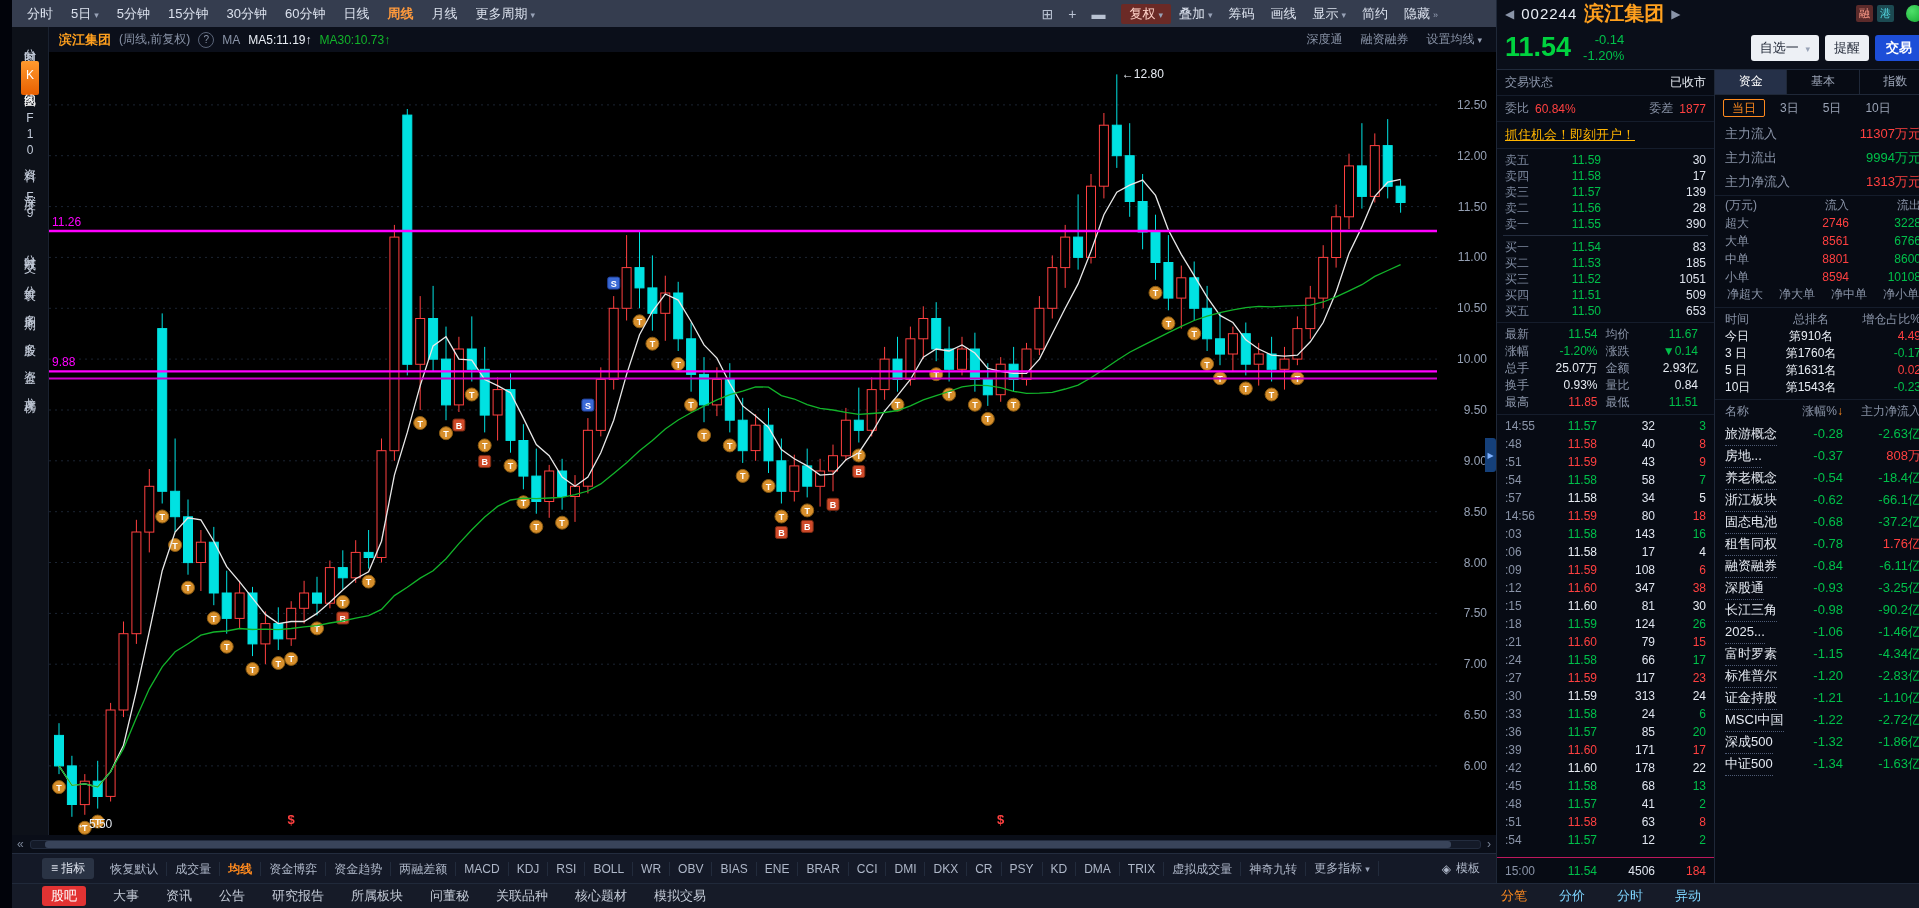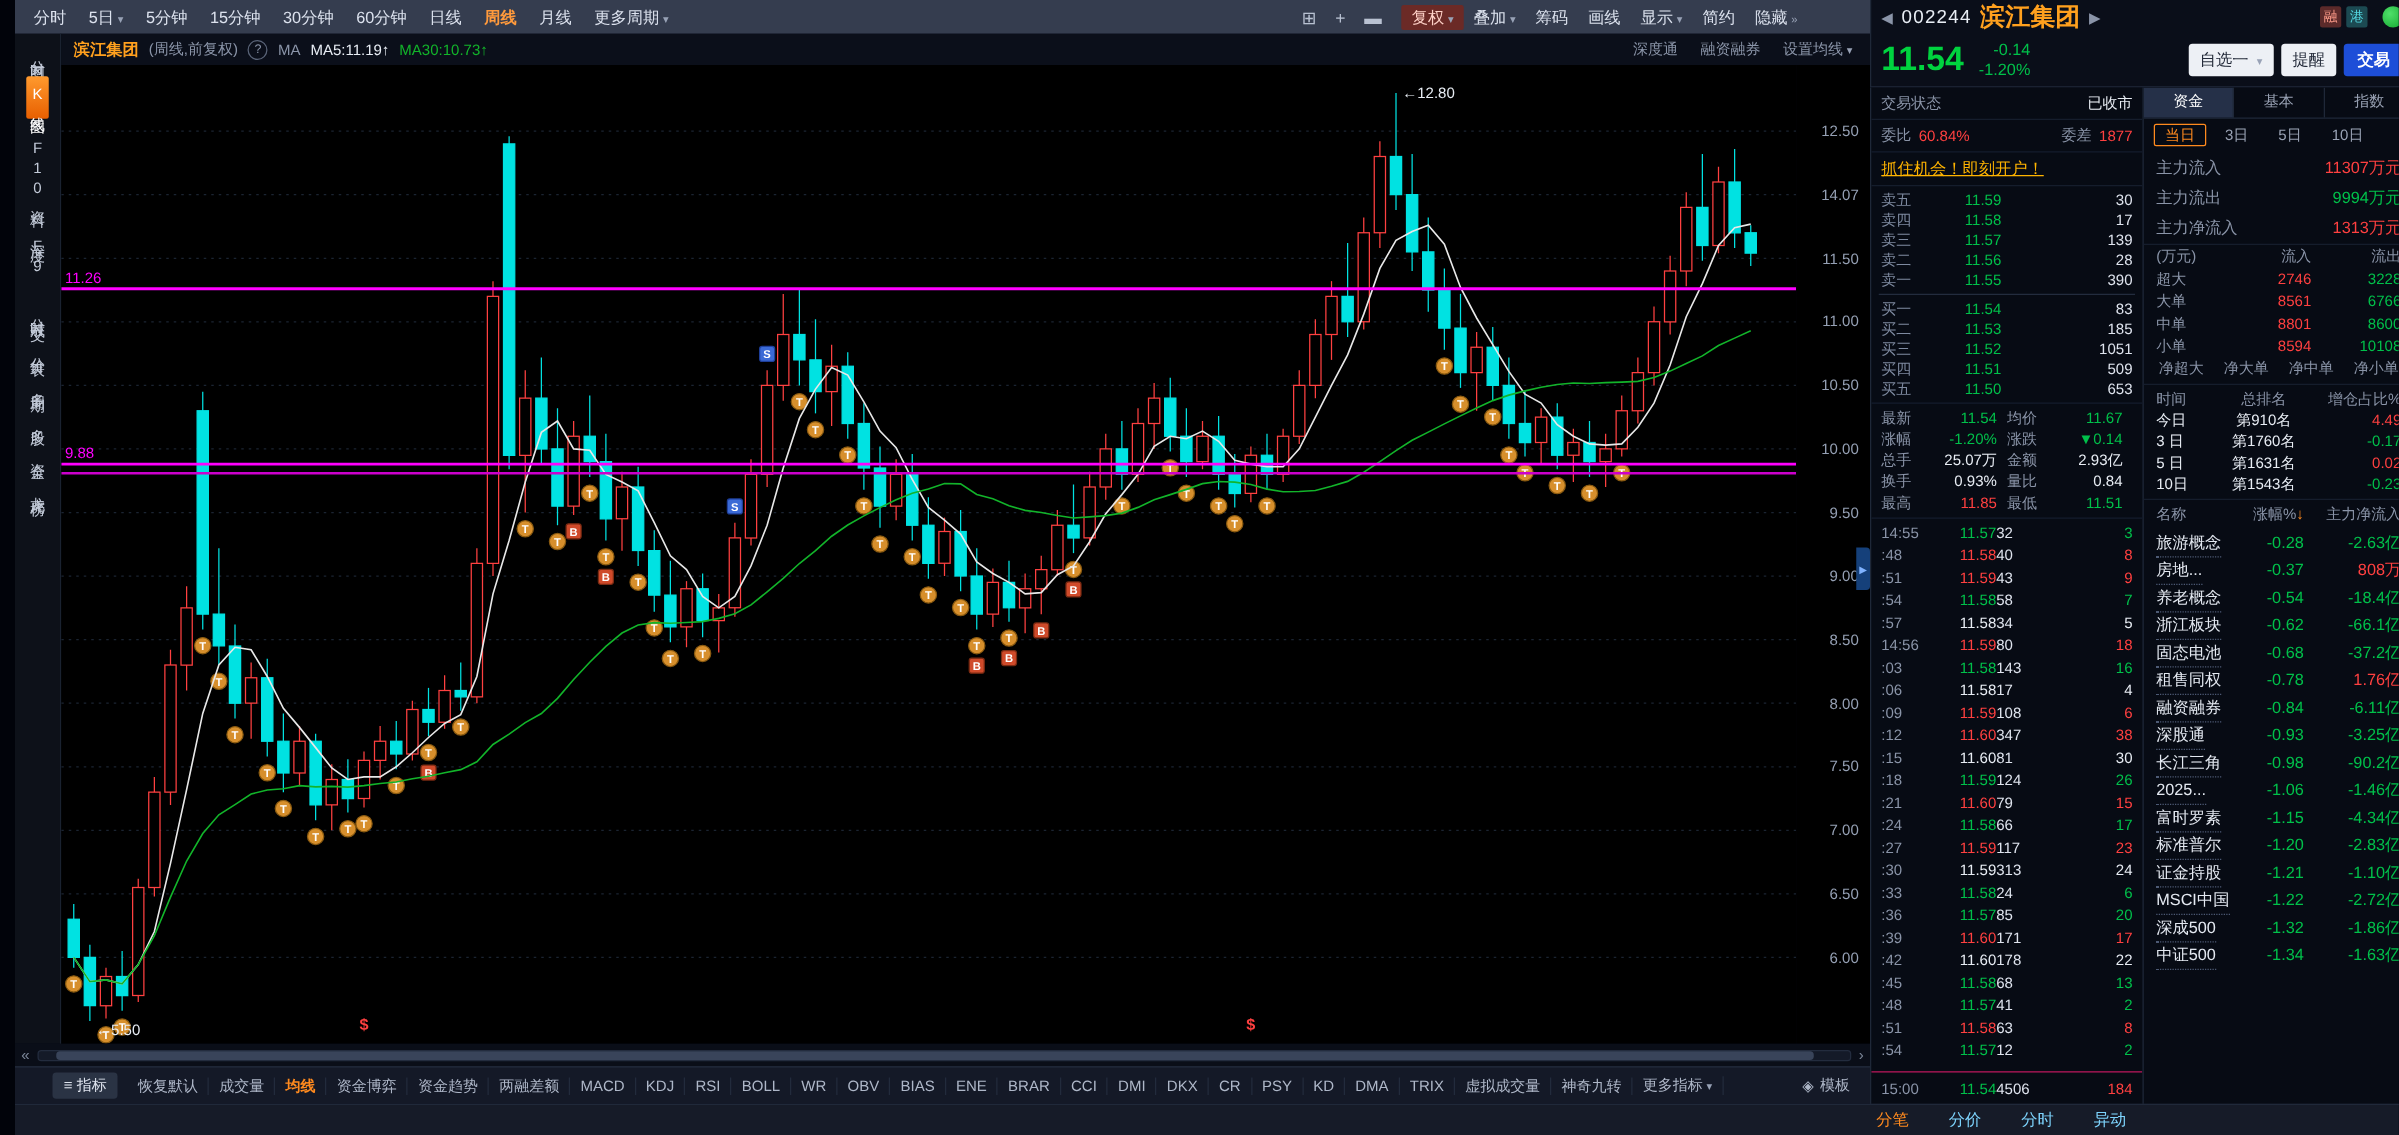--- a/index.html
+++ b/index.html
@@ -92,21 +92,21 @@
   .ob-lbl{width:34px;color:#7e8aa0;}
   .ob-price{width:62px;text-align:right;}
   .ob-vol{flex:1;text-align:right;color:#dfe4ee;}
   .ob-div{height:1px;background:#232c3e;margin:3px 6px;}
   #quote-details{display:grid;grid-template-columns:1fr 1fr;padding:3px 8px;border-top:1px solid #151d2c;border-bottom:1px solid #151d2c;}
   .qd-cell{display:flex;justify-content:space-between;height:17px;line-height:17px;padding-right:8px;}
   #ticklist{flex:1;overflow:hidden;padding-top:2px;}
   .tk-row{display:flex;padding:0 8px;height:18px;line-height:18px;}
   .tk-time{width:40px;color:#8a94a8;}
   .tk-price{width:52px;text-align:right;}
-  .tk-vol{width:58px;color:#dfe4ee;}
+  .tk-vol{width:58px;text-align:right;color:#dfe4ee;}
   .tk-n{flex:1;text-align:right;}
   #tick-summary{display:flex;padding:3px 8px;height:21px;line-height:21px;border-top:1px solid #be185d;}
 
   
   #panel-b{position:absolute;left:1702px;top:70px;width:217px;height:825px;background:#070b14;border-left:1px solid #1f2838;box-sizing:border-box;font-size:12px;display:flex;flex-direction:column;overflow:hidden;}
   #pb-tabs{display:flex;height:24px;border-bottom:1px solid #1f2838;}
   .pb-tab{flex:1;text-align:center;color:#9aa3b5;border-right:1px solid #1f2838;line-height:23px;cursor:pointer;}
   .pb-tab:last-child{border-right:none;}
   .pb-tab.active{color:#fff;background:#253048;}
   #pb-subtabs{display:flex;gap:6px;padding:4px 8px;}
@@ -566,21 +566,21 @@
         <text x="3" y="314.3" fill="#ff00ff" font-size="12">9.88</text>
         <line x1="0" y1="326.5" x2="1388" y2="326.5" stroke="#cc00cc" stroke-width="2"></line>
         <text x="1072.8" y="26.4" fill="#e8edf4" font-size="12">←12.80</text>
         <text x="27.9" y="775.8" fill="#e8edf4" font-size="12">←5.50</text>
         <text x="242.20000000000002" y="772" fill="#ff4040" font-size="13" text-anchor="middle" font-weight="bold">$</text>
         <text x="951.7" y="772" fill="#ff4040" font-size="13" text-anchor="middle" font-weight="bold">$</text>
       </svg>
   </div>
   <div id="yaxis">
       <span class="ytick" style="top: 45.884px;">12.50</span>
-      <span class="ytick" style="top: 96.734px;">14.07</span>
+      <span class="ytick" style="top: 96.734px;">12.00</span>
       <span class="ytick" style="top: 147.584px;">11.50</span>
       <span class="ytick" style="top: 198.434px;">11.00</span>
       <span class="ytick" style="top: 249.284px;">10.50</span>
       <span class="ytick" style="top: 300.134px;">10.00</span>
       <span class="ytick" style="top: 350.984px;">9.50</span>
       <span class="ytick" style="top: 401.834px;">9.00</span>
       <span class="ytick" style="top: 452.684px;">8.50</span>
       <span class="ytick" style="top: 503.534px;">8.00</span>
       <span class="ytick" style="top: 554.384px;">7.50</span>
       <span class="ytick" style="top: 605.234px;">7.00</span>
@@ -1067,20 +1067,32 @@
         </div>
         <div class="sec-row">
           <span class="sec-name">中证500</span>
           <span class="g">-1.34</span>
           <span class="g">-1.63亿</span>
         </div>
       </div>
   </div>
 
   <div id="bottombar">
+    <div id="bb-left">
+        <span class="bb-item guba">股吧</span>
+        <span class="bb-item">大事</span>
+        <span class="bb-item">资讯</span>
+        <span class="bb-item">公告</span>
+        <span class="bb-item">研究报告</span>
+        <span class="bb-item">所属板块</span>
+        <span class="bb-item">问董秘</span>
+        <span class="bb-item">关联品种</span>
+        <span class="bb-item">核心题材</span>
+        <span class="bb-item">模拟交易</span>
+      </div>
     <div id="bb-right">
         <span class="bb-tab active">分笔</span>
         <span class="bb-tab">分价</span>
         <span class="bb-tab">分时</span>
         <span class="bb-tab">异动</span>
       </div>
   </div>
 
 </div>
 

